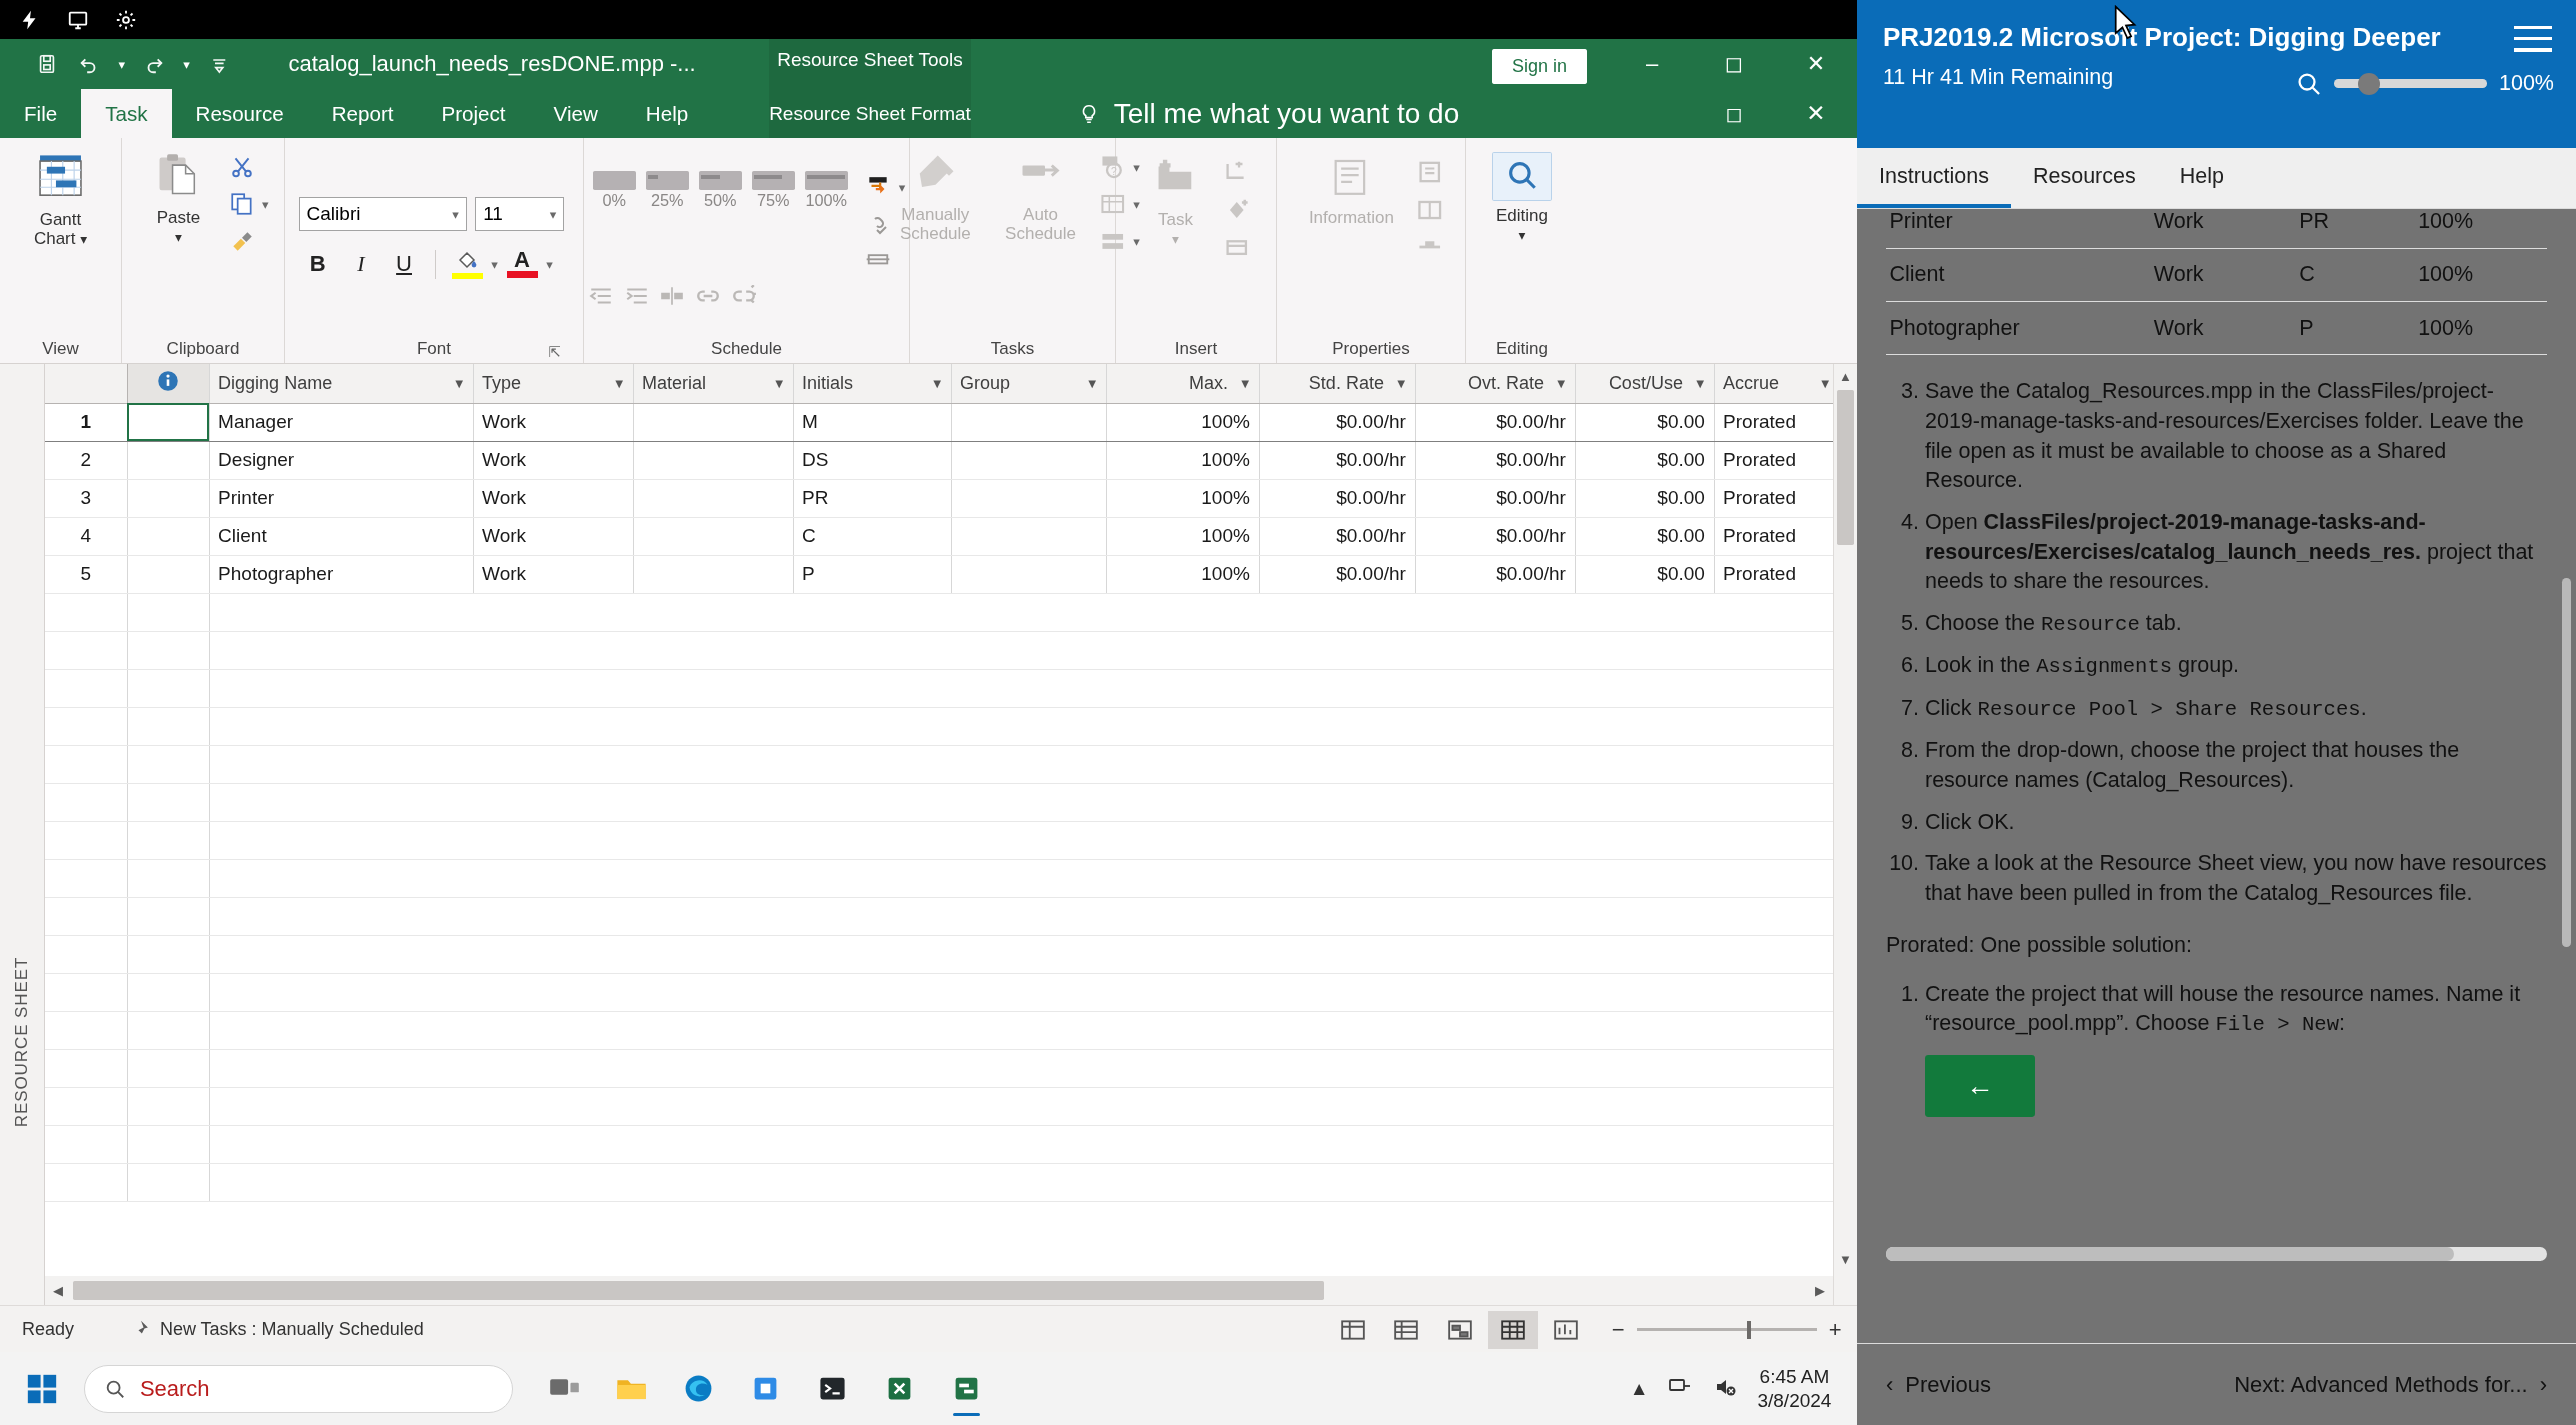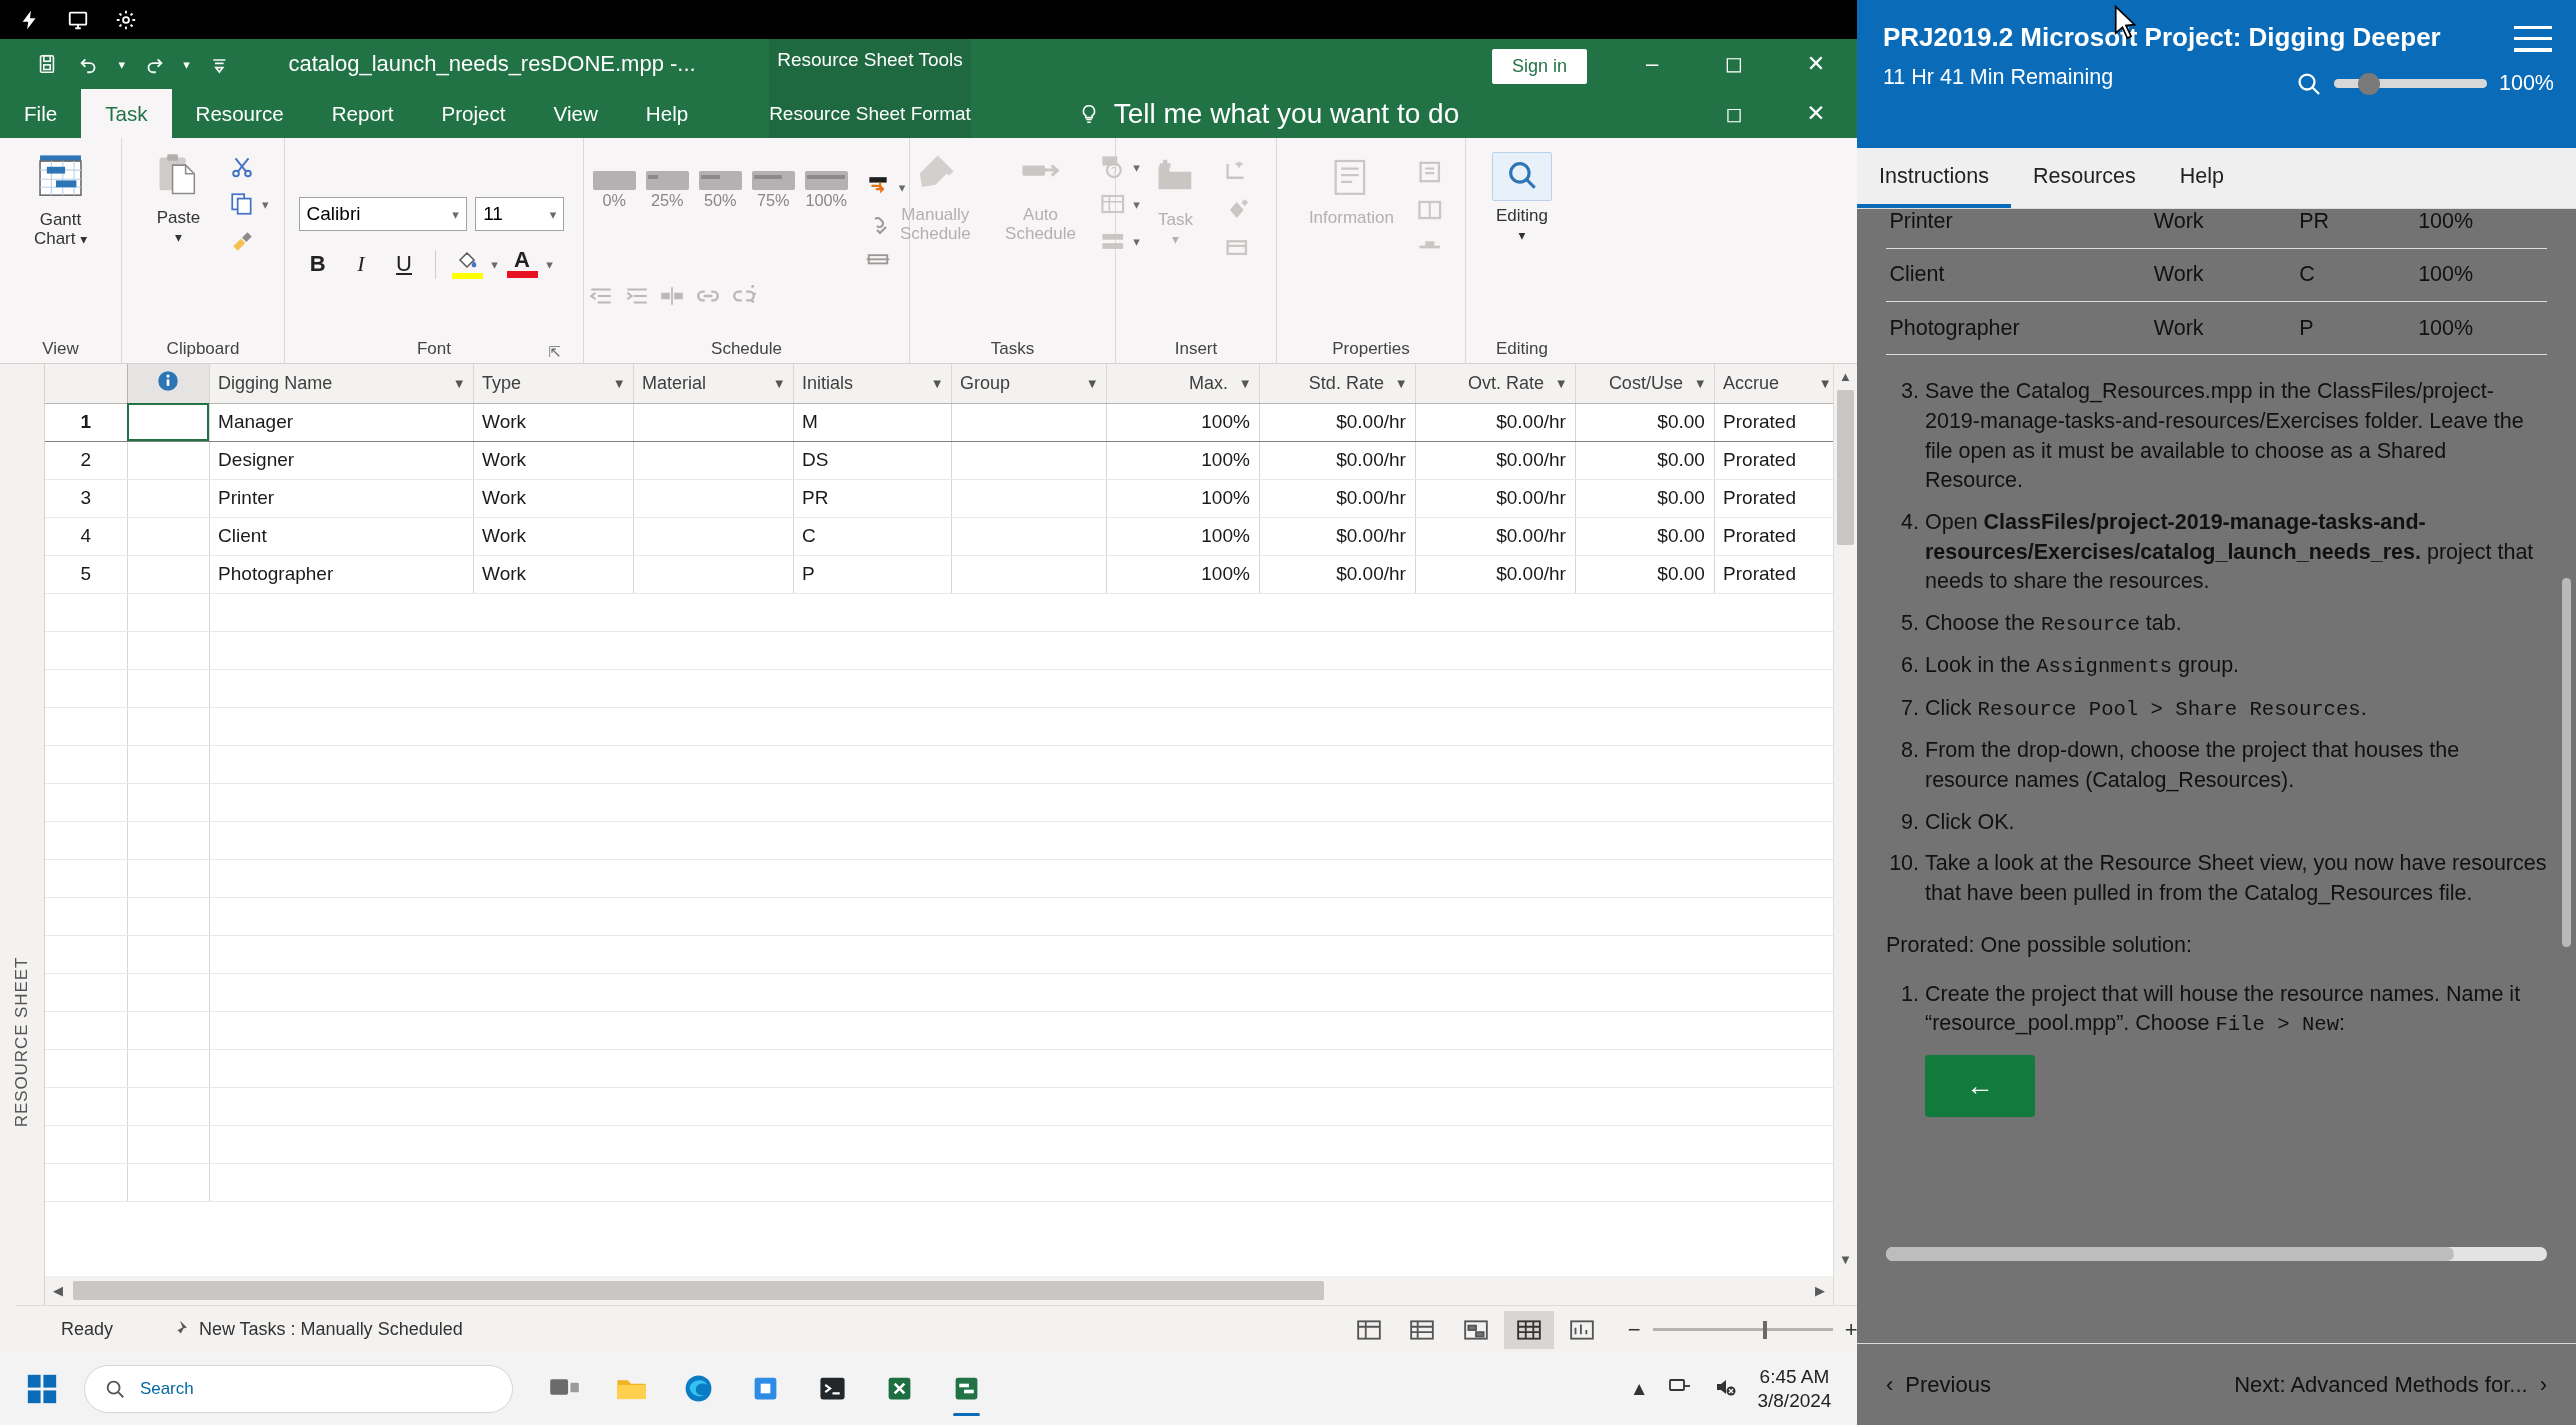--- a/index.html
+++ b/index.html
@@ -150,22 +150,22 @@
   .vscroll { position: absolute; right: 0; top: 0; width: 24px; bottom: 0; background: #f3f2f1; border-left: 0.9px solid #dedbd9;}
   .vsbtn { height: 24px; display:flex; align-items:center; justify-content:center; font-size: 13px; color:#5a5a5a; }
   .vsthumb { position:absolute; left:3.4px; right:3.4px; top: 26px; height: 155px; background: #c9c6c4; border-radius: 1.7px; }
   .hscroll { position: absolute; left: 45px; right: 24px; bottom: 0; height: 29px; background: #f3f2f1; display:flex; align-items:center; }
   .hsbtn { width: 26px; height: 26px; display:flex; align-items:center; justify-content:center; font-size: 13px; color:#5a5a5a; }
   .hsthumb { height: 19px; background: #c9c6c4; border-radius: 1.7px; flex: 1; margin: 0 1.7px; }
   .hsrest { width: 481px; }
 
   
   .statusbar {
-    position: absolute; left: 16px; bottom: 0; width: 100%; height: 48px; background: #f3f2f1;
-    border-top: 0.9px solid #dedbd9; display: flex; align-items: center; font-size: 18px; color: #333; padding-left: 23px;
+    position: absolute; left: 0; bottom: 0; width: 100%; height: 48px; background: #f3f2f1;
+    border-top: 0.9px solid #dedbd9; display: flex; align-items: center; font-size: 18px; color: #333;
   }
   .st-ready { padding-left: 22px; width: 129px; }
   .st-newtask { display:flex; align-items:center; gap: 10.3px; }
   .st-right { margin-left: auto; display: flex; align-items: center; gap: 3.4px; padding-right: 15.5px; }
   .viewbtn { width: 50px; height: 38px; display:flex; align-items:center; justify-content:center; color:#555; }
   .viewbtn.active { background: #d8d5d3; }
   .zoomrow { display: flex; align-items: center; gap: 12px; margin-left: 17px; }
   .zline { width: 180px; height: 2.6px; background: #b5b2b0; position: relative; }
   .zline i { position:absolute; left: 110px; top: -7.7px; width: 4.3px; height: 18px; background: #6c6a68; }
 
@@ -215,21 +215,21 @@
   .foot-l, .foot-r { display: flex; align-items: center; gap: 12px; }
 
   
   .taskbar {
     position: absolute; left: 0; bottom: 0; width: 1857px; height: 73px;
     background: #f3f3f3; display: flex; align-items: center; padding: 0 8.6px;
   }
   .tb-start { width: 67px; height: 73px; display:flex; align-items:center; justify-content:center; }
   .tb-search {
     width: 429px; height: 48px; background: #fff; border: 0.9px solid #d5d5d5; border-radius: 24px;
-    display: flex; align-items: center; gap: 13.7px; padding: 0 19px; font-size: 17px; color: #0369a1;
+    display: flex; align-items: center; gap: 13.7px; padding: 0 19px; font-size: 22px; color: #b91c1c;
     margin-left: 8.6px;
   }
   .tb-apps { display: flex; align-items: center; gap: 12px; margin-left: 24px; }
   .tb-app { width: 55px; height: 55px; display:flex; align-items:center; justify-content:center; position: relative; border-radius: 5.2px; }
   .tb-app.active::after { content:''; position:absolute; bottom: 0; left: 13.7px; width: 27.5px; height: 3.4px; background: #0a6cb8; border-radius: 1.7px; }
   .tb-right { margin-left: auto; display: flex; align-items: center; gap: 19px; padding-right: 17px; }
   .tb-clock { font-size: 19px; color: #222; text-align: center; line-height: 1.25; }
 
   .cursor { position: absolute; left: 2114px; top: 5.2px; width: 24px; height: 36px; }
 </style>

